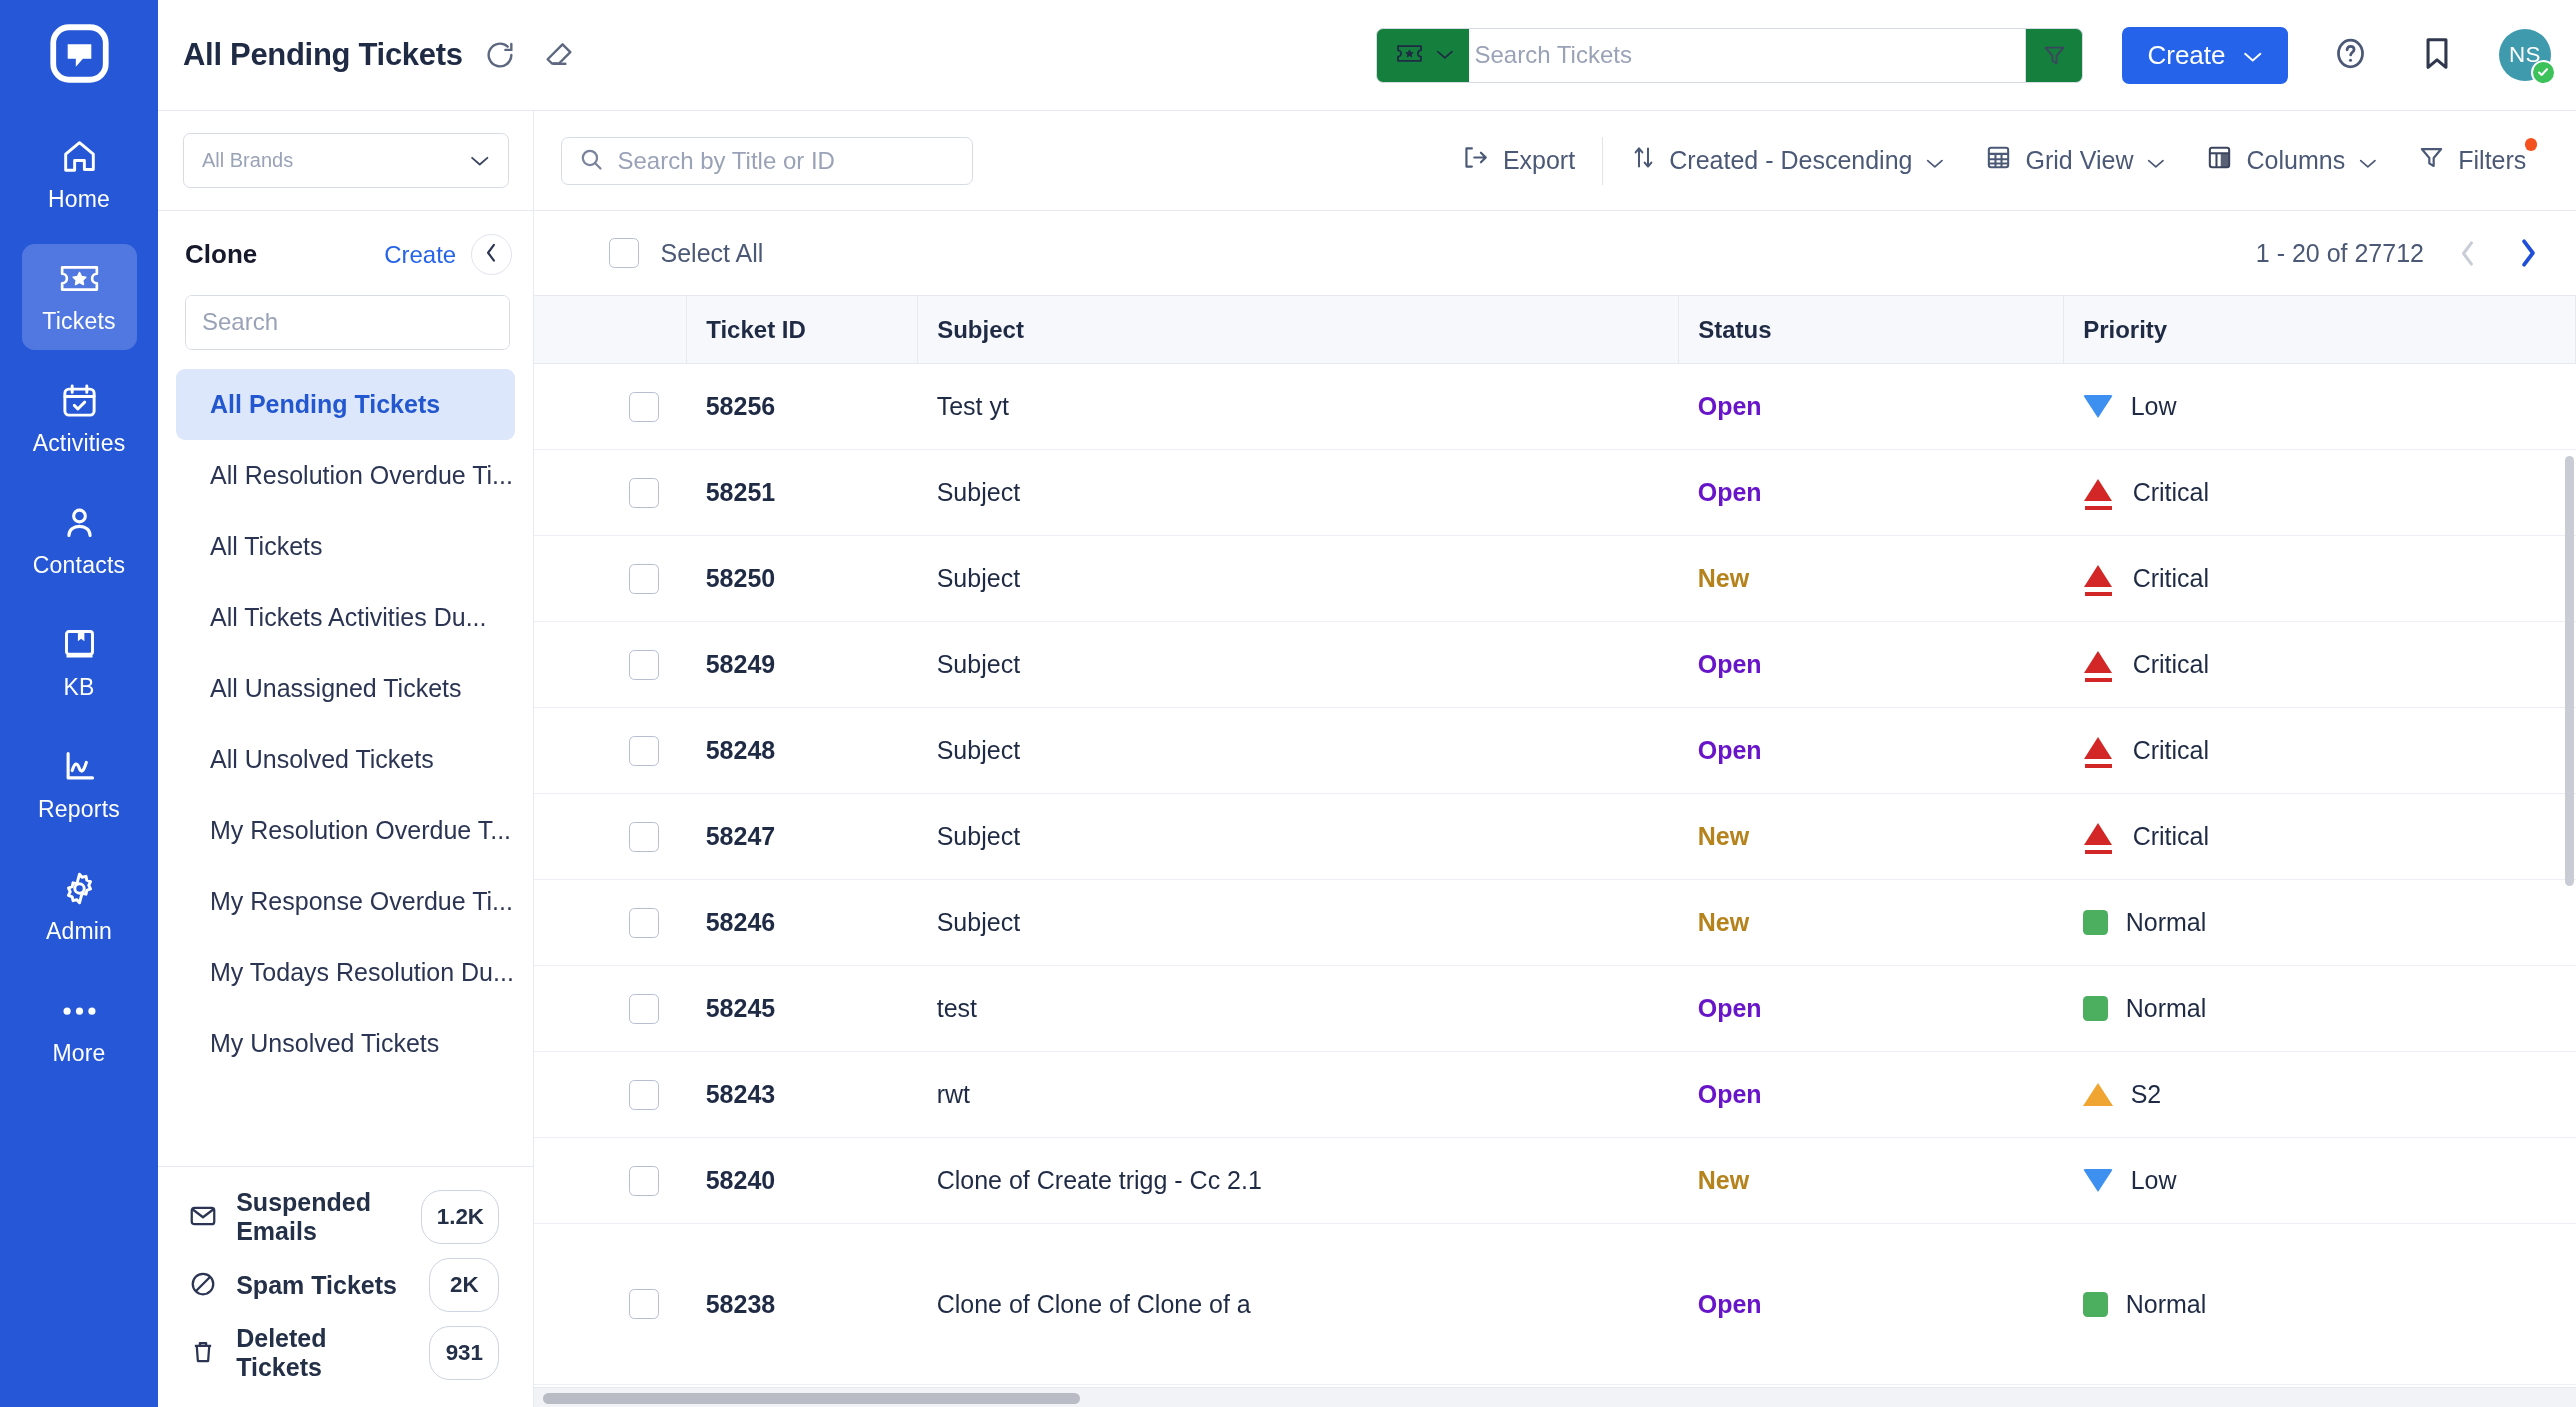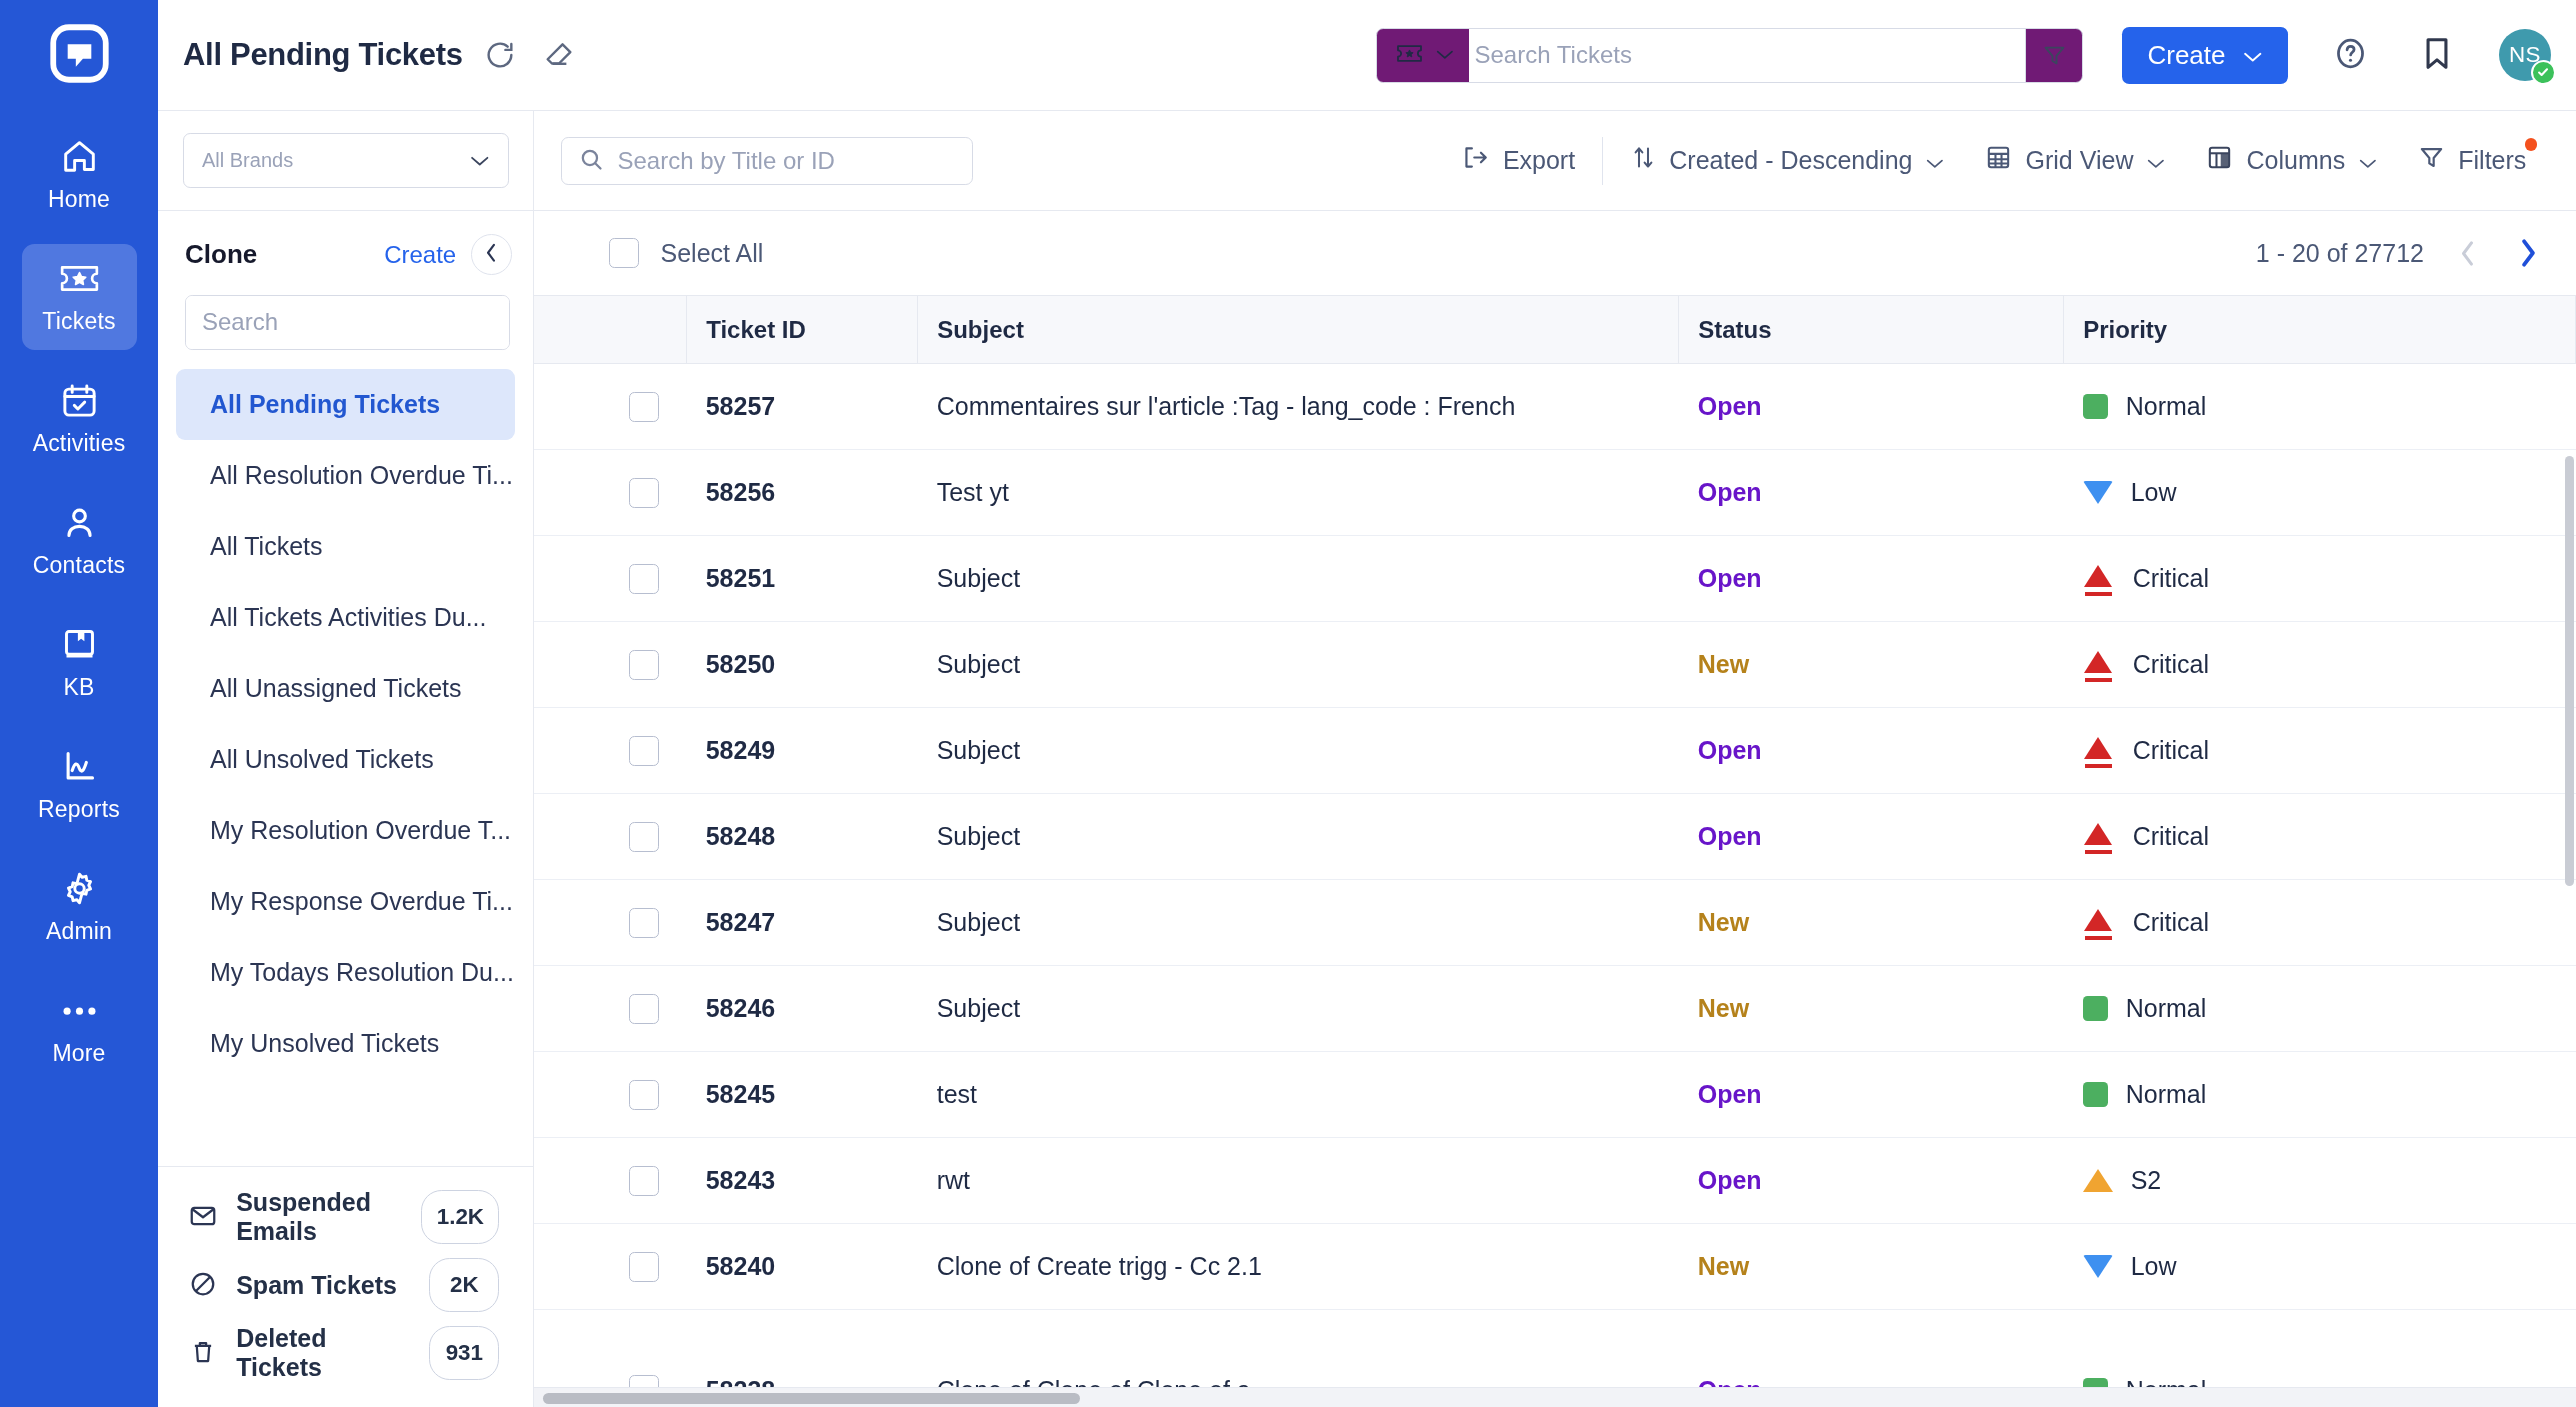--- a/index.html
+++ b/index.html
@@ -39,21 +39,21 @@
     border-bottom: 0.9px solid #e6e9f0; padding: 0 25px 0 25px; gap: 16px;
   }
   .page-title { font-size: 31px; font-weight: bold; color: #1f2a44; letter-spacing: -0.3px; white-space: nowrap; }
   .hdr-ico-btn { width: 43px; height: 43px; display:flex; align-items:center; justify-content:center; cursor:pointer; }
 
   .spacer { flex: 1; }
 
   .search-wrap {
     display: flex; align-items: flex-start; height: 55px;
     border: 0.9px solid #d7dbe6; border-radius: 7.2px; overflow: hidden;
-    width: 707px; min-width: 707px; background: #701a75; margin-left: 32px;
+    width: 707px; min-width: 707px; background: #15803d; margin-left: 32px;
   }
   .search-type {
     display:flex; align-items:center; gap: 10.7px; padding: 0 14.3px 0 18px; height:100%; cursor:pointer;
   }
   .search-input {
     flex:1; border: none; outline: none; height: 100%;
     font-size: 24px; color: #2b3553; font-family: inherit; padding-left: 5.4px;
   }
   .search-input::placeholder { color: #9aa2b8; }
   .search-filter-btn {
@@ -596,36 +596,20 @@
               <tr>
                 <th class="col-chk"></th>
                 <th>Ticket ID</th>
                 <th>Subject</th>
                 <th>Status</th>
                 <th>Priority</th>
               </tr>
             </thead>
             <tbody>
 
-              <tr>
-                <td class="cell-chk">
-                    <span class="chk-wrap">
-                      <span class="chk"></span>
-                    </span>
-                  </td>
-                <td class="cell-id">58257</td>
-                <td>Commentaires sur l'article :Tag - lang_code : French</td>
-                <td><span class="status-open">Open</span></td>
-                <td>
-                    <span class="prio">
-                      <span class="sq-normal"></span>
-                      <span>Normal</span>
-                    </span>
-                  </td>
-              </tr>
 
               <tr>
                 <td class="cell-chk">
                     <span class="chk-wrap">
                       <span class="chk"></span>
                     </span>
                   </td>
                 <td class="cell-id">58256</td>
                 <td>Test yt</td>
                 <td><span class="status-open">Open</span></td>

